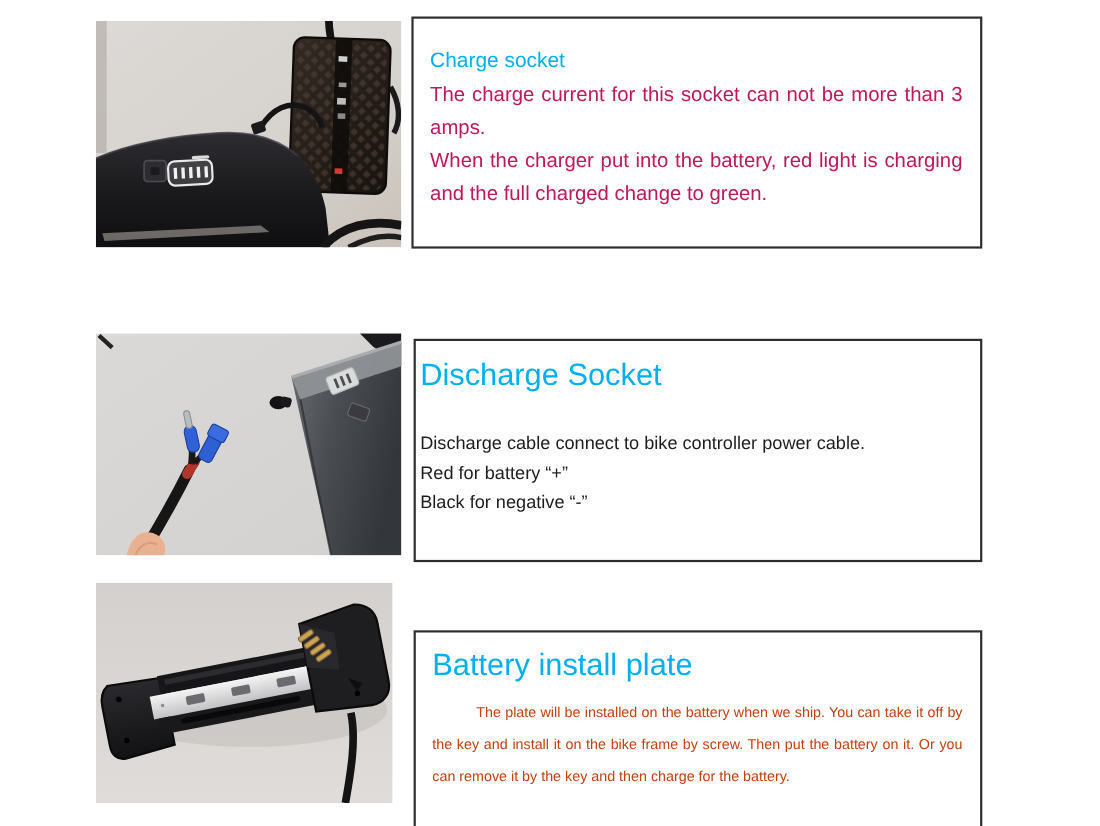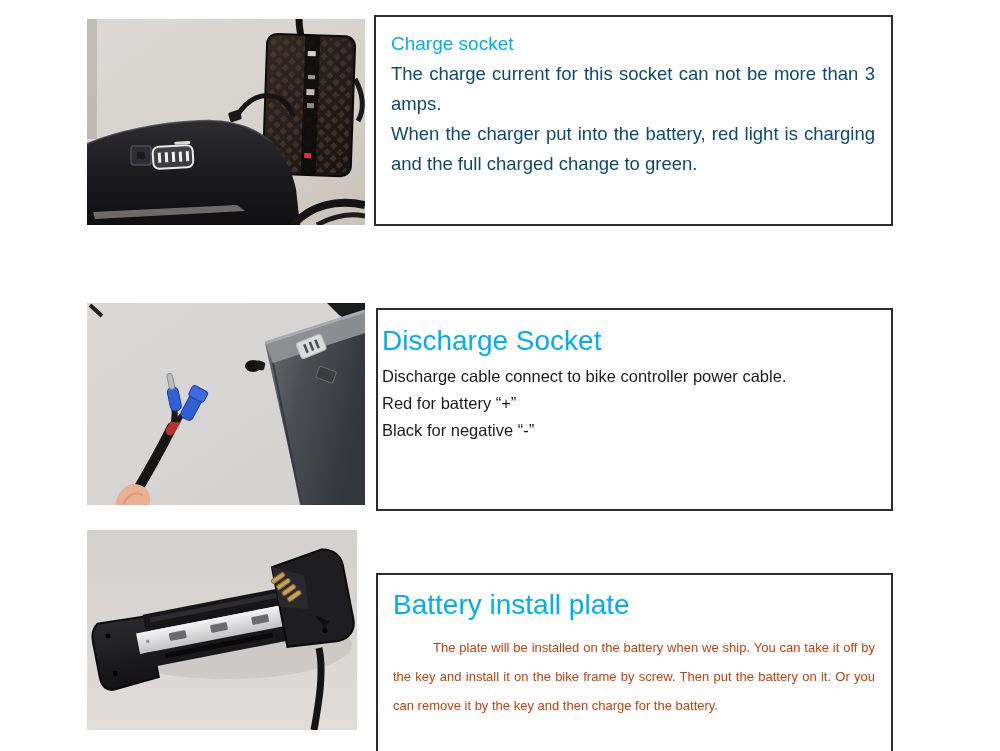--- a/index.html
+++ b/index.html
@@ -14,48 +14,48 @@
     position:absolute;
     overflow:hidden;
   }
   .photo svg{display:block;}
   .textbox{
     position:absolute;
     background:#ffffff;
     border:2px solid #2e2e2e;
     box-sizing:border-box;
   }
-  .box-charge{padding:12px 16px 10px 15px;}
+  .box-charge{padding:24px 16px 10px 15px;}
   .box-discharge{padding:14px 16px 10px 4px;}
   .box-plate{padding:13px 16px 10px 15px;}
 
   .h-small{
     color:#00aff0;
     font-size:19px;
     line-height:30px;
     font-weight:normal;
   }
   .body-lg{
-    color:#0c4a6e;
+    color:#be185d;
     font-size:18.5px;
     line-height:30px;
     text-align:justify;
   }
   .h-big{
     color:#00aff0;
     font-size:28px;
     line-height:34px;
     font-weight:normal;
   }
   .body-md{
     color:#1c1c1c;
     font-size:16.5px;
     line-height:27px;
   }
-  .mt14{margin-top:5px;}
+  .mt14{margin-top:32px;}
   .body-just{
     color:#c2410c;
     font-size:13px;
     line-height:29px;
     text-align:justify;
     text-indent:40px;
     margin-top:11px;
   }
 </style>
 </head>

